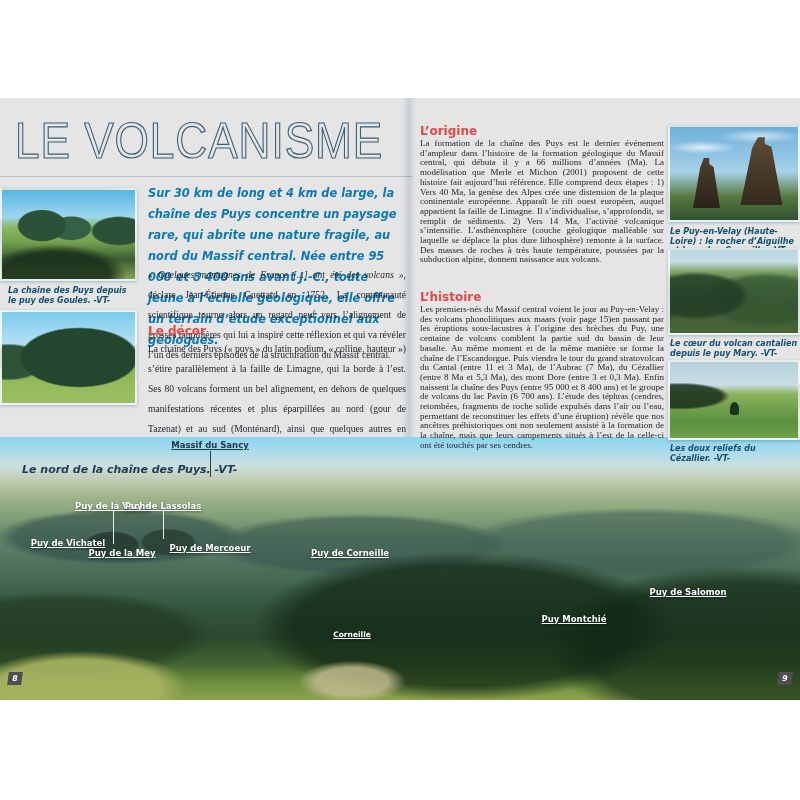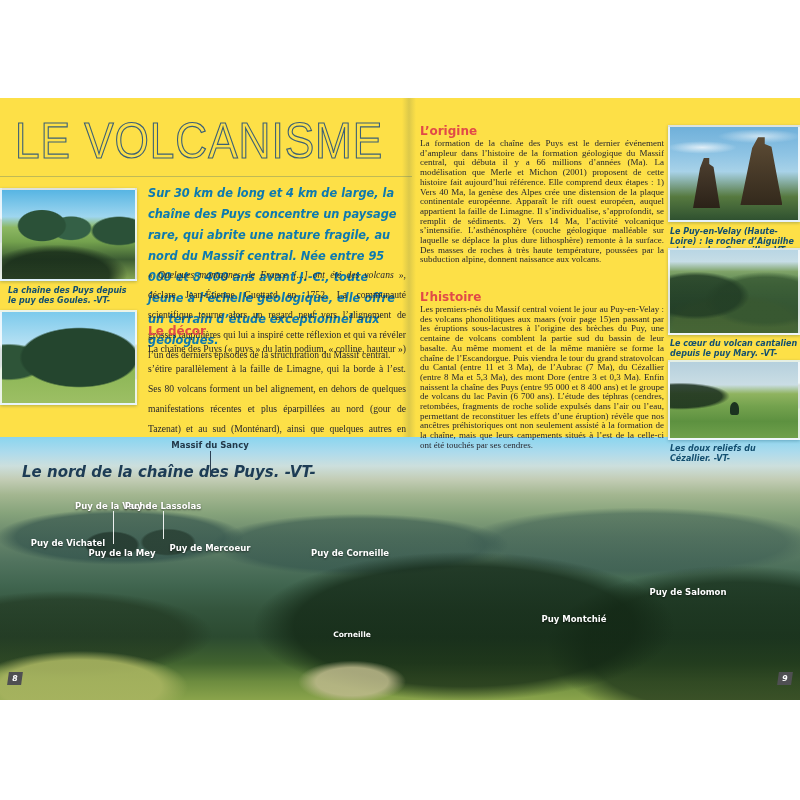--- a/index.html
+++ b/index.html
@@ -1,18 +1,18 @@
 <!DOCTYPE html>
 <html lang="fr"><head>
 <meta charset="utf-8">
 <style>
   * { margin:0; padding:0; box-sizing:border-box; }
   html,body { width:800px; height:800px; background:#ffffff; font-family:"Liberation Sans",sans-serif; }
   .canvas { position:relative; width:800px; height:800px; background:#fff; overflow:hidden; }
-  .spread { position:absolute; left:0; top:98px; width:800px; height:602px; background:#fde047; overflow:hidden; }
+  .spread { position:absolute; left:0; top:98px; width:800px; height:602px; background:#e5e5e5; overflow:hidden; }
 
   
   .title {
     position:absolute; left:15px; top:12px; white-space:nowrap;
     font-family:"Liberation Sans",sans-serif; font-size:47px; font-weight:400;
     letter-spacing:1px; color:#3c6076;
     -webkit-text-fill-color:transparent; -webkit-text-stroke:1.15px #3c6076;
     transform:scale(0.94,1.08); transform-origin:left top;
   }
   .title-rule { position:absolute; left:0; top:78px; width:412px; height:1px; background:rgba(40,90,120,.28); }
@@ -98,24 +98,24 @@
       radial-gradient(ellipse 340px 120px at 58% 72%, rgba(18,38,20,.72) 50%, rgba(0,0,0,0) 62%),
       radial-gradient(ellipse 300px 130px at 92% 80%, rgba(20,42,22,.68) 50%, rgba(0,0,0,0) 63%),
       radial-gradient(ellipse 240px 70px at 8% 75%, rgba(30,50,28,.55) 50%, rgba(0,0,0,0) 62%),
       radial-gradient(ellipse 45px 22px at 14% 41%, rgba(35,55,45,.8) 55%, rgba(0,0,0,0) 62%),
       radial-gradient(ellipse 45px 22px at 21% 40%, rgba(40,62,50,.8) 55%, rgba(0,0,0,0) 62%),
       radial-gradient(ellipse 200px 45px at 15% 38%, rgba(43,75,72,.6) 52%, rgba(0,0,0,0) 62%),
       radial-gradient(ellipse 240px 50px at 45% 41%, rgba(50,82,76,.55) 52%, rgba(0,0,0,0) 62%),
       radial-gradient(ellipse 280px 55px at 80% 40%, rgba(58,90,82,.5) 52%, rgba(0,0,0,0) 63%),
       linear-gradient(180deg,#8ad5ef 0%,#aedbec 6%,#ccdfdd 11%,#c3cdb6 16%,#a3b690 22%,#86a37b 29%,#68876b 38%,#52745f 47%,#416650 56%,#33543c 66%,#2b4a30 76%,#41632f 86%,#6d8c3f 93%,#8aa44b 100%); }
   .pano-caption { position:absolute; left:22px; top:26px;
-    font-family:"DejaVu Sans",sans-serif; font-style:italic; font-weight:700; font-size:15px; color:#1d3c55; }
+    font-family:"DejaVu Sans",sans-serif; font-style:italic; font-weight:700; font-size:11px; color:#1d3c55; }
   .plabel { position:absolute; transform:translateX(-50%); white-space:nowrap;
     font-family:"DejaVu Sans",sans-serif; font-size:8.5px; font-weight:700; color:#ffffff;
-    text-shadow:0 1px 2px rgba(0,0,0,.55); }
+    text-shadow:0 1px 2px rgba(0,0,0,.55);text-decoration:underline; }
   .plabel.dark { color:#22394a; text-shadow:none; }
   .plabel.small { font-size:7.5px; }
   .leader { position:absolute; width:1px; background:rgba(255,255,255,.9); }
   .leader.dark-line { background:#2c4052; }
   .l-sancy    { left:210px; top:3px; }
   .ln-sancy   { left:210px; top:14px; height:26px; }
   .l-vache    { left:113px; top:64px; }
   .ln-vache   { left:113px; top:74px; height:33px; }
   .l-lassolas { left:163px; top:64px; }
   .ln-lassolas{ left:163px; top:74px; height:28px; }

